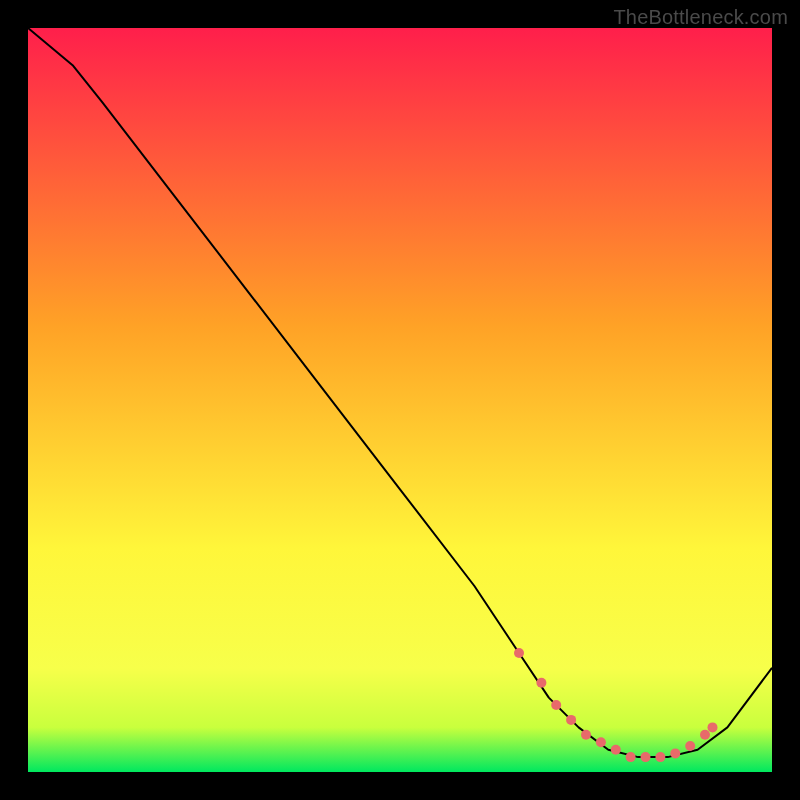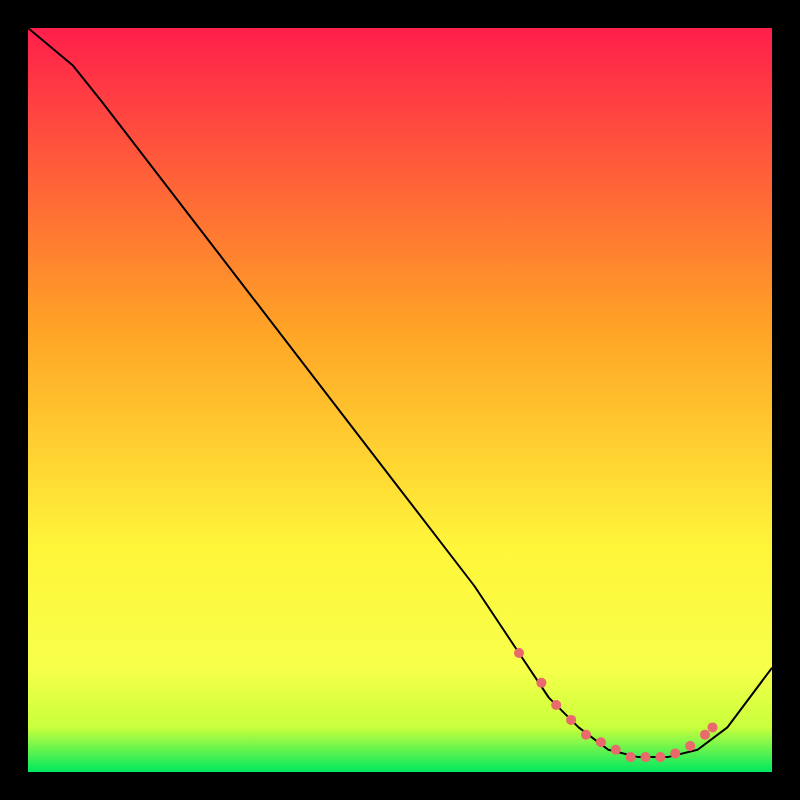--- a/index.html
+++ b/index.html
@@ -25,20 +25,21 @@
     left: 28px;
     top: 28px;
     width: 744px;
     height: 744px;
   }
   .plot svg { display: block; }
 </style>
 </head>
 <body>
 <div class="frame">
+  <div class="watermark">TheBottleneck.com</div>
 
   <div class="plot">
     <svg id="chart-svg" viewBox="0 0 744 744" width="744" height="744">
         <defs>
           <linearGradient id="bg-grad" x1="0" y1="0" x2="0" y2="1">
             <stop offset="0%" stop-color="#ff1f4b"></stop>
             <stop offset="40%" stop-color="#ffa226"></stop>
             <stop offset="70%" stop-color="#fff63a"></stop>
             <stop offset="86%" stop-color="#f7ff4a"></stop>
             <stop offset="94%" stop-color="#c9ff3d"></stop>

